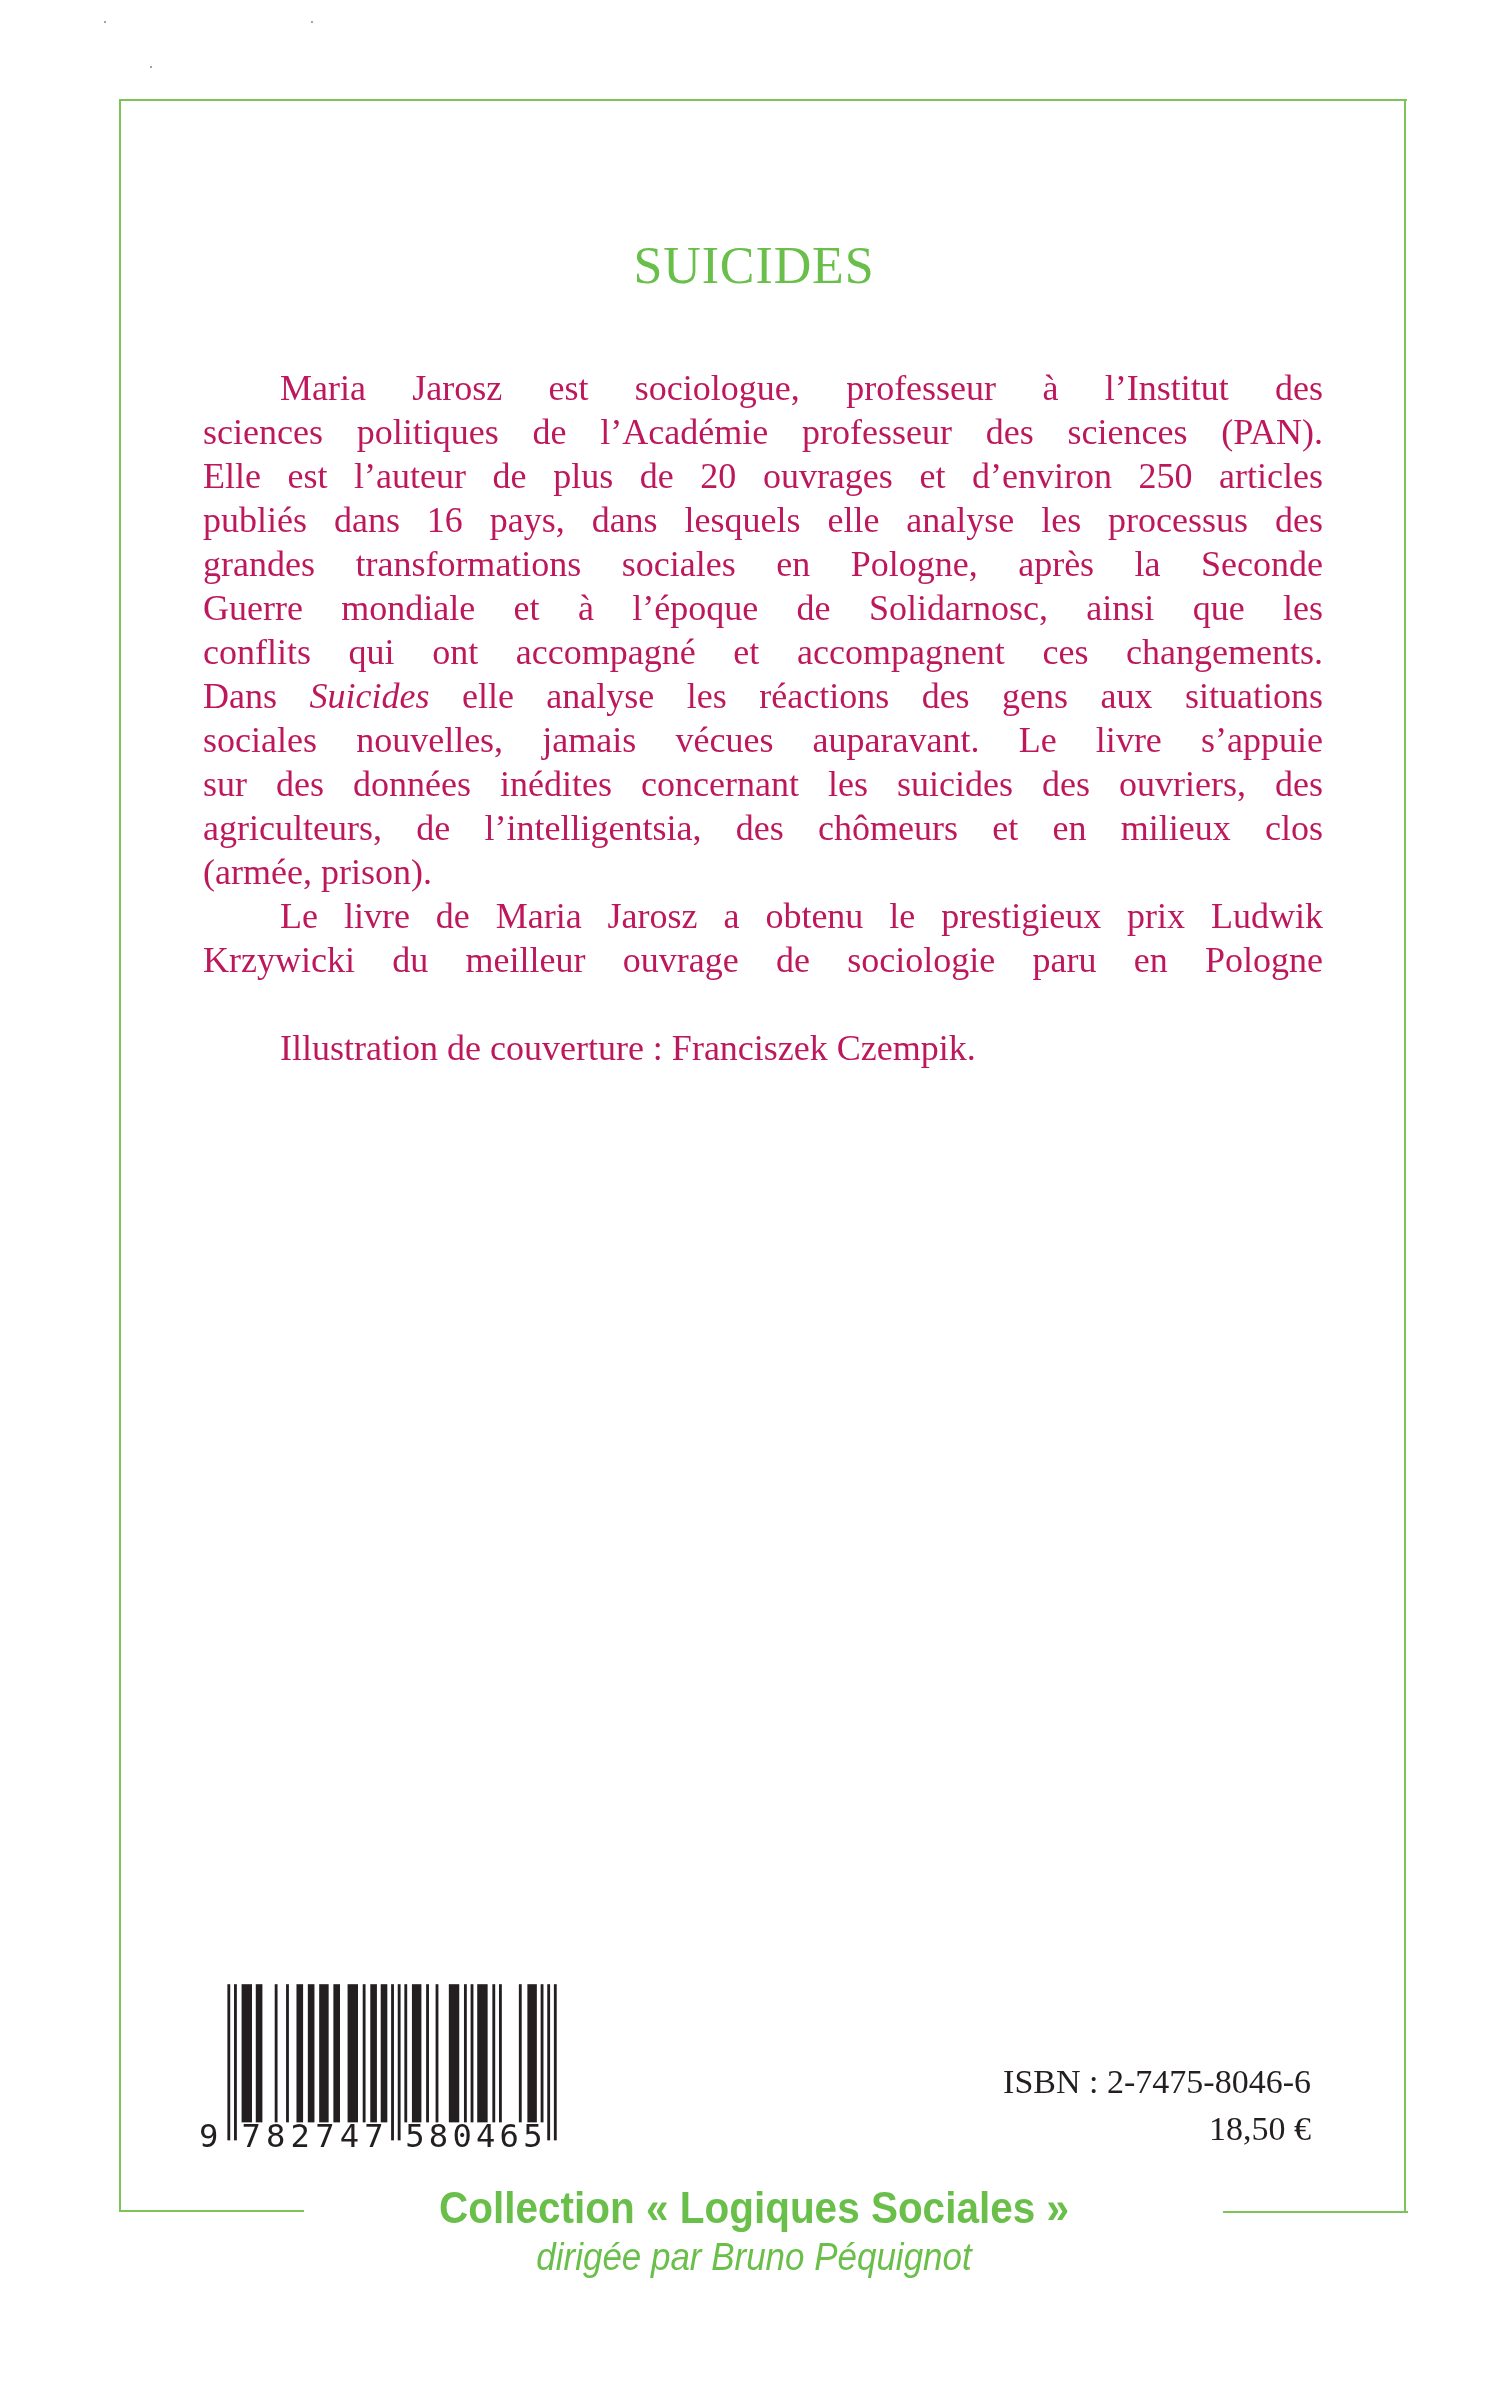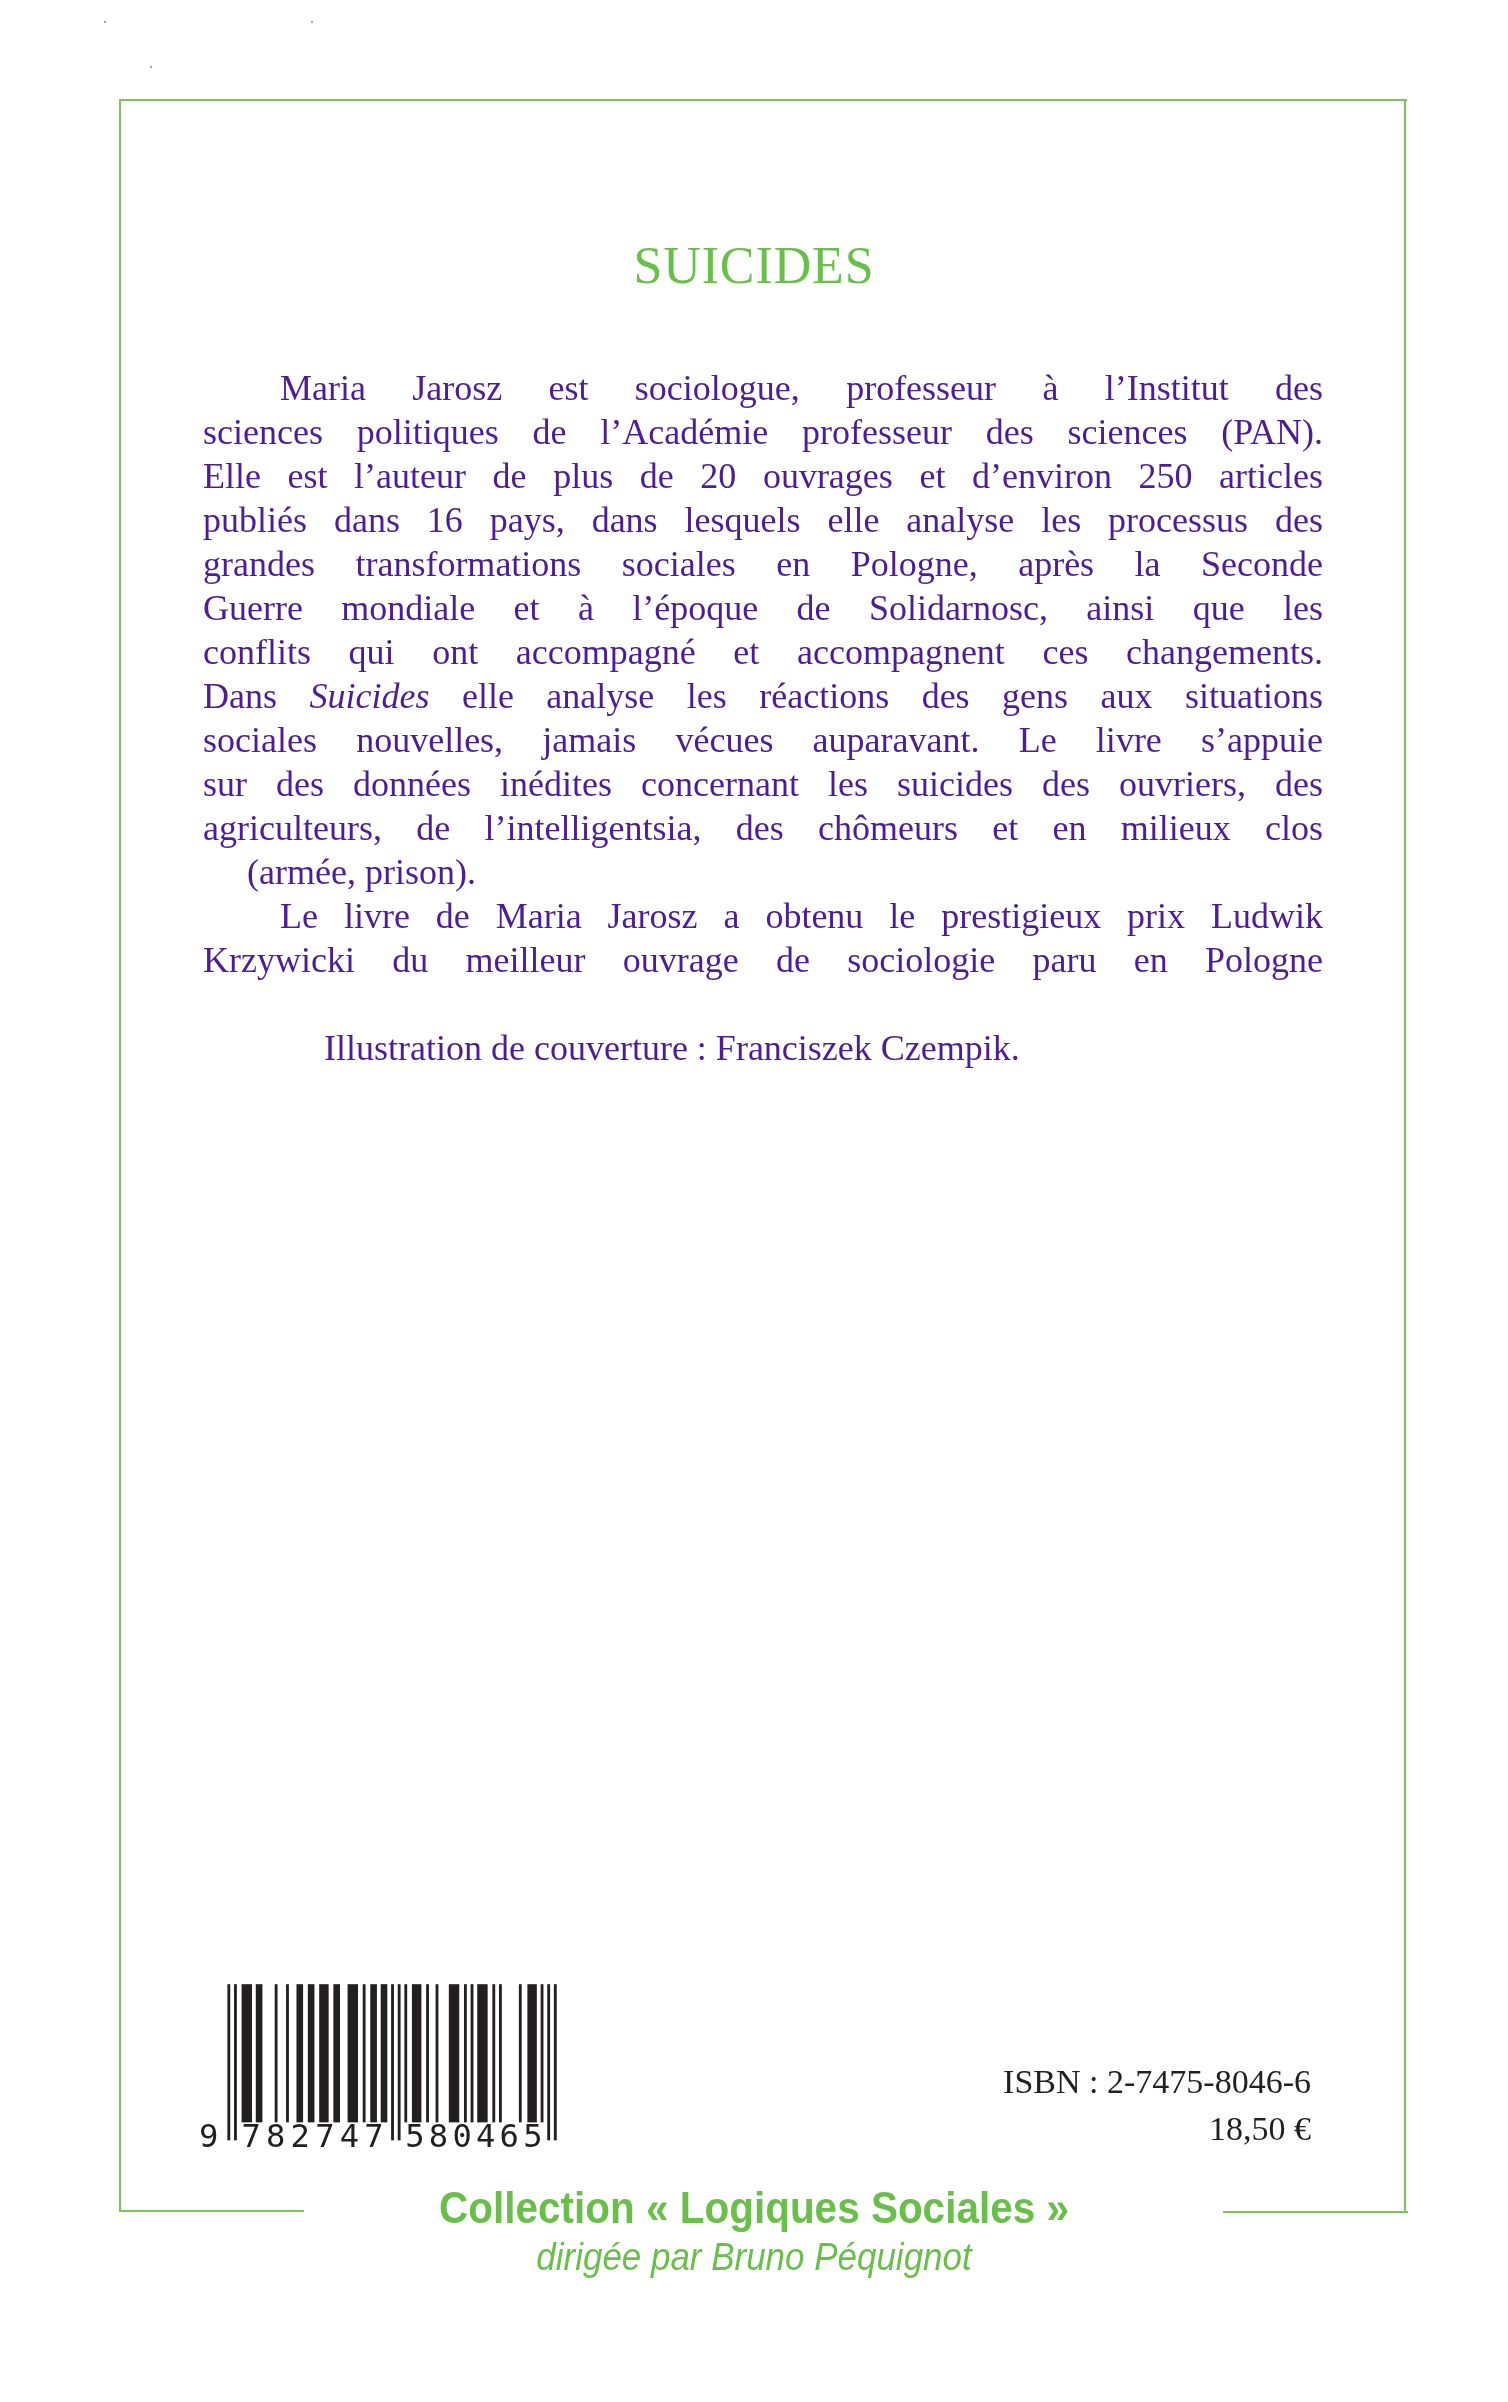--- a/index.html
+++ b/index.html
@@ -42,34 +42,33 @@
       font-size: 52px;
       line-height: 57px;
       color: #6abf4b;
       letter-spacing: 0.9px;
     }
     .body-text {
       position: absolute; left: 203px; width: 1120px; top: 366px;
       font-size: 36px;
       line-height: 44px;
       text-align: justify;
-      color: #4c1d95;
+      color: #be185d;
     }
     .body-text .line {
       display: block;
       text-align: justify;
       text-align-last: justify;
       white-space: nowrap;
     }
     .body-text .line.indent {
       padding-left: 77px;
     }
     .body-text .line.end {
       text-align-last: left;
-      margin-left: 44px;
     }
     .body-text .spacer { display: block; height: 44px; }
     .body-text em { font-style: italic; }
 
     .barcode {
       position: absolute; left: 199px; top: 1984px;
       width: 388px; height: 166px;
     }
     .barcode svg { display: block; }
 

